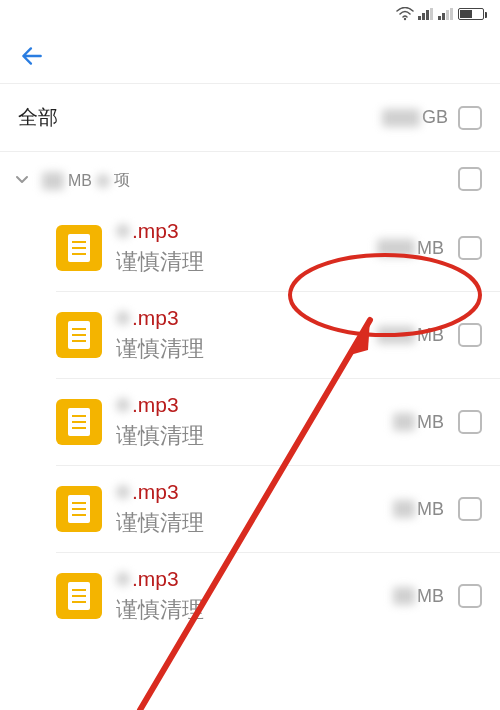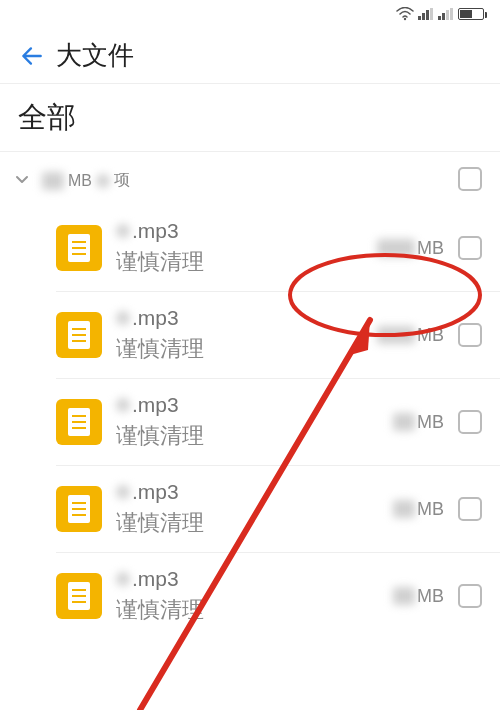--- a/index.html
+++ b/index.html
@@ -9,21 +9,21 @@
     .status-icons { display: flex; align-items: center; gap: 4px; color: #555; }
     .battery { width: 26px; height: 12px; border: 1.5px solid #444; border-radius: 2px; position: relative; }
     .battery::after { content: ""; position: absolute; right: -4px; top: 3px; width: 2px; height: 6px; background: #444; border-radius: 0 1px 1px 0; }
     .battery-fill { position: absolute; left: 1px; top: 1px; bottom: 1px; width: 50%; background: #444; }
 
     .app-bar { height: 56px; display: flex; align-items: center; padding: 0 12px; border-bottom: 1px solid #eee; }
     .back-arrow { width: 40px; height: 40px; display: flex; align-items: center; justify-content: center; color: #2a7de1; }
     .title { font-size: 26px; color: #222; margin-left: 4px; font-weight: 400; }
 
     .row-all { height: 68px; display: flex; align-items: center; justify-content: space-between; padding: 0 18px; border-bottom: 1px solid #eee; }
-    .row-all .label { font-size: 29px; color: #222; }
+    .row-all .label { font-size: 20px; color: #222; }
     .right-group { display: flex; align-items: center; gap: 10px; }
     .size-text { font-size: 18px; color: #8a8a8a; display: flex; align-items: center; gap: 2px; }
 
     .blur { filter: blur(4px); background: #d0d0d0; border-radius: 3px; display: inline-block; color: transparent; }
     .blur-sm { width: 38px; height: 18px; }
     .blur-xs { width: 22px; height: 18px; }
     .blur-dot { width: 14px; height: 14px; border-radius: 50%; }
 
     .checkbox { width: 24px; height: 24px; border: 2px solid #bbb; border-radius: 5px; background: #fff; }
 
@@ -38,21 +38,21 @@
     .items .item:last-child { border-bottom: none; }
 
     .file-icon { width: 46px; height: 46px; background: #f4b400; border-radius: 6px; display: flex; align-items: center; justify-content: center; flex-shrink: 0; }
     .file-icon-inner { width: 22px; height: 28px; background: #fff; border-radius: 2px; position: relative; }
     .file-icon-inner::before, .file-icon-inner::after { content: ""; position: absolute; left: 4px; right: 4px; height: 2px; background: #f4b400; }
     .file-icon-inner::before { top: 7px; }
     .file-icon-inner::after { top: 13px; }
     .file-icon-inner .line3 { position: absolute; left: 4px; right: 4px; top: 19px; height: 2px; background: #f4b400; }
 
     .file-texts { flex: 1; min-width: 0; }
-    .file-name { font-size: 21px; color: #737373; display: flex; align-items: center; gap: 2px; }
+    .file-name { font-size: 21px; color: #b91c1c; display: flex; align-items: center; gap: 2px; }
     .file-sub { font-size: 22px; color: #888; margin-top: 4px; }
 
     .annotation-svg { position: absolute; left: 0; top: 0; pointer-events: none; z-index: 10; }
   </style>
 </head>
 <body>
 
 <div class="status-bar">
   <div class="status-icons">
     <svg width="18" height="14" viewBox="0 0 18 14">
@@ -76,25 +76,31 @@
       </div>
   </div>
 </div>
 
 <div class="app-bar">
   <div class="back-arrow">
     <svg width="26" height="26" viewBox="0 0 24 24">
         <path d="M20 12H5 M11 5l-7 7 7 7" stroke="#2a7de1" stroke-width="2.2" fill="none" stroke-linecap="round" stroke-linejoin="round"></path>
       </svg>
   </div>
-  <div class="title">大文件</div>
 </div>
 
 <div class="row-all">
   <div class="label">全部</div>
+  <div class="right-group">
+    <span class="size-text">
+      <span class="blur blur-sm">00</span>
+      <span>GB</span>
+    </span>
+    <div class="checkbox"></div>
+  </div>
 </div>
 
 <div class="group-header">
   <div class="chevron">
     <svg width="16" height="16" viewBox="0 0 16 16">
         <path d="M3 6l5 5 5-5" stroke="#999" stroke-width="2" fill="none" stroke-linecap="round" stroke-linejoin="round"></path>
       </svg>
   </div>
   <div class="group-titles">
     <div class="group-sub">

